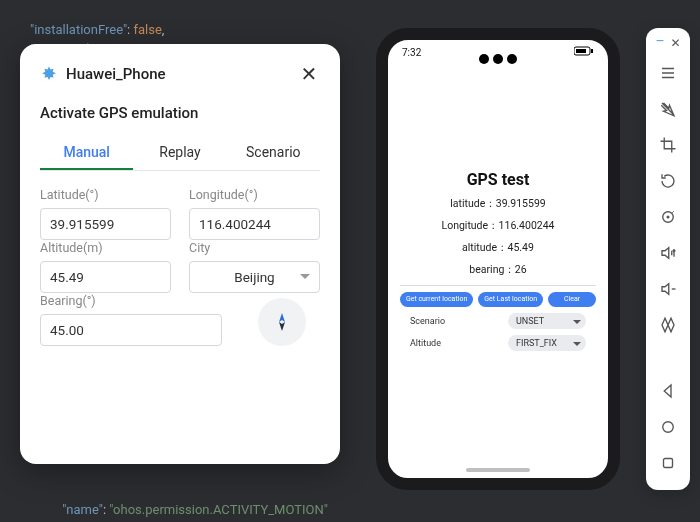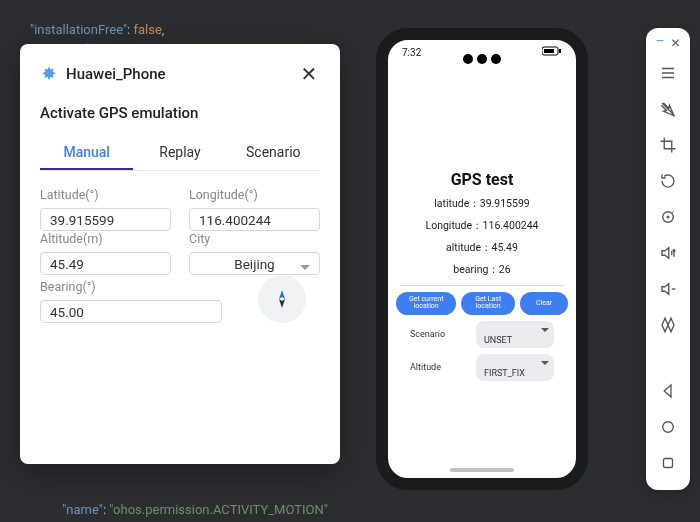--- a/index.html
+++ b/index.html
@@ -6,55 +6,55 @@
   body { width: 700px; height: 522px; background: #2b2d30; overflow: hidden; position: relative; }
 
   
   .code-bg { position: absolute; inset: 0; padding: 0 30px; font-family: Consolas, Menlo, monospace; font-size: 13px; line-height: 20px; color: #6b768a; white-space: pre; }
   .code-bg .k { color: #6e94b7; }
   .code-bg .v { color: #6e8f6e; }
   .code-bg .f { color: #c48a5a; }
   .code-bg .p { color: #b8bcc4; }
 
   
-  .dialog { position: absolute; left: 20px; top: 44px; width: 320px; height: 420px; background: #fff; border-radius: 8px; box-shadow: 0 8px 30px rgba(0,0,0,0.35); padding: 18px 20px; }
+  .dialog { position: absolute; left: 20px; top: 44px; width: 320px; height: 420px; background: #fff; border-radius: 16px; box-shadow: 0 8px 30px rgba(0,0,0,0.35); padding: 18px 20px; }
   .dlg-head { display: flex; align-items: center; justify-content: space-between; }
   .dlg-title-wrap { display: flex; align-items: center; gap: 8px; }
   .dlg-icon { width: 18px; height: 18px; }
   .dlg-title { font-size: 15px; font-weight: 500; color: #222; }
   .dlg-close { font-size: 20px; cursor: pointer; color: #333; width: 22px; text-align: center; }
   .dlg-sub { font-size: 15px; font-weight: 500; color: #222; margin-top: 18px; }
   .tabs { display: flex; margin-top: 14px; border-bottom: 1px solid #e6e6e8; }
   .tab { flex: 1; text-align: center; padding: 8px 0; font-size: 14px; color: #333; cursor: pointer; }
-  .tab.active { color: #3f7ef0; border-bottom: 2px solid #4c1d95; font-weight: 500; }
+  .tab.active { color: #3f7ef0; border-bottom: 2px solid #15803d; font-weight: 500; }
   .form { margin-top: 16px; }
   .row { display: flex; gap: 18px; }
   .field { flex: 1; }
   .label { font-size: 12.5px; color: #888; margin-bottom: 6px; display: block; }
-  .inp, .sel { width: 100%; height: 23px; border: 1px solid #d6d7dc; border-radius: 4px; padding: 0 9px; font-size: 13.5px; color: #333; background: #fff; }
+  .inp, .sel { width: 100%; height: 32px; border: 1px solid #d6d7dc; border-radius: 4px; padding: 0 9px; font-size: 13.5px; color: #333; background: #fff; }
   .sel { -webkit-appearance: none; appearance: none; background-image: none; position: relative; text-align: center; }
   .sel-wrap { position: relative; }
   .sel-wrap::after { content: ""; position: absolute; right: 10px; top: 13px; border: 5px solid transparent; border-top-color: #999; pointer-events: none; }
   .row.last { align-items: flex-end; }
   .field.bearing { flex: none; width: 182px; }
   .compass { width: 48px; height: 48px; border-radius: 50%; background: #f1f2f4; display: flex; align-items: center; justify-content: center; margin-left: 18px; }
 
   
-  .phone { position: absolute; left: 376px; top: 28px; width: 212px; height: 462px; background: #fff; border: 12px solid #1b1b1d; border-radius: 32px; overflow: hidden; }
+  .phone { position: absolute; left: 376px; top: 28px; width: 244px; height: 462px; background: #fff; border: 12px solid #1b1b1d; border-radius: 32px; overflow: hidden; }
   .statusbar { position: absolute; top: 3px; left: 0; right: 0; height: 18px; display: flex; justify-content: space-between; padding: 0 14px; font-size: 10px; color: #111; align-items: center; }
   .notch { position: absolute; top: 14px; left: 50%; transform: translateX(-50%); display: flex; gap: 4px; }
   .notch span { width: 10px; height: 10px; background: #000; border-radius: 50%; }
   .phone-content { position: absolute; top: 80px; left: 0; right: 0; bottom: 0; padding: 0 8px; text-align: center; }
   .gps-title { font-size: 16px; font-weight: 700; color: #111; margin-top: 50px; }
   .gps-line { font-size: 10.5px; color: #222; margin-top: 8px; }
   .gps-divider { border-top: 1px solid #ddd; margin: 8px 4px 6px; }
   .btn-row { display: flex; gap: 5px; justify-content: center; margin-top: 4px; }
   .pill { background: #3f7ef0; color: #fff; border-radius: 12px; font-size: 7px; padding: 4px 6px; line-height: 1.05; min-width: 48px; cursor: pointer; display: flex; align-items: center; justify-content: center; text-align: center; }
   .opt-row { display: flex; align-items: center; justify-content: space-between; margin: 6px 14px 0; font-size: 9px; color: #333; }
-  .opt-sel { background: #eaebef; border-radius: 8px; padding: 14px 16px 3px 8px; font-size: 9px; position: relative; min-width: 78px; text-align: left; cursor: pointer; }
+  .opt-sel { background: #eaebef; border-radius: 8px; padding: 3px 16px 3px 8px; font-size: 9px; position: relative; min-width: 78px; text-align: left; cursor: pointer; }
   .opt-sel::after { content: ""; position: absolute; right: 5px; top: 7px; border: 4px solid transparent; border-top-color: #555; }
   .home-ind { position: absolute; bottom: 6px; left: 50%; transform: translateX(-50%); width: 64px; height: 4px; background: #bfbfc2; border-radius: 3px; }
 
   
   .toolstrip { position: absolute; right: 10px; top: 28px; width: 44px; height: 462px; background: #fff; border-radius: 12px; box-shadow: 0 4px 16px rgba(0,0,0,.2); display: flex; flex-direction: column; align-items: center; padding: 8px 0; }
   .ts-top { display: flex; gap: 6px; margin-bottom: 10px; }
   .ts-min { color: #5aa5e0; font-size: 14px; line-height: 10px; }
   .ts-x { color: #555; font-size: 12px; cursor: pointer; }
   .ts-icons { display: flex; flex-direction: column; gap: 18px; align-items: center; margin-top: 4px; }
   .ts-icon { width: 18px; height: 18px; color: #555; cursor: pointer; }

